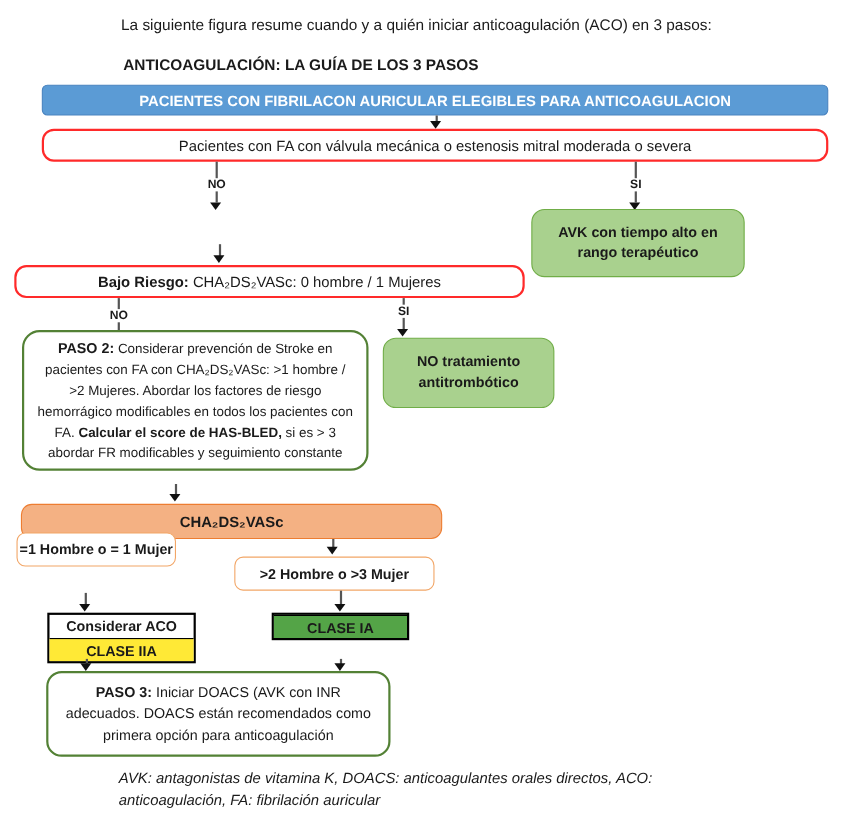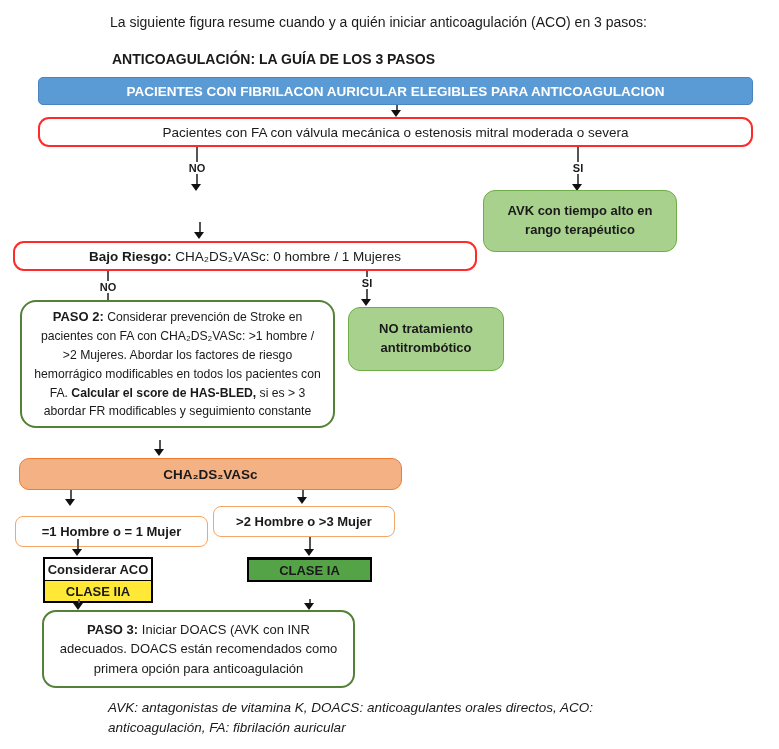--- a/index.html
+++ b/index.html
@@ -105,29 +105,29 @@
   <div class="cl" style="left:159px;top:440px;height:11px;"></div>
   <div class="ah" style="left:154px;top:449px;"></div>
 
   <div class="box orangebox" style="left:19px;top:458px;width:383px;height:32px;">CHA₂DS₂VASc</div>
 
   <div class="cl" style="left:70px;top:490px;height:11px;"></div>
   <div class="ah" style="left:65px;top:499px;"></div>
   <div class="cl" style="left:302px;top:490px;height:10px;"></div>
   <div class="ah" style="left:297px;top:497px;"></div>
 
-  <div class="box critbox" style="left:15px;top:516px;width:193px;height:31px;">=1 Hombre o = 1 Mujer</div>
+  <div class="box critbox" style="left:15px;top:484px;width:145px;height:31px;">=1 Hombre o = 1 Mujer</div>
   <div class="box critbox" style="left:213px;top:506px;width:182px;height:31px;">&gt;2 Hombre o &gt;3 Mujer</div>
 
   <div class="cl" style="left:77px;top:539px;height:12px;"></div>
   <div class="ah" style="left:72px;top:549px;"></div>
   <div class="cl" style="left:309px;top:537px;height:14px;"></div>
   <div class="ah" style="left:304px;top:549px;"></div>
 
-  <div class="classbox" style="left:43px;top:557px;width:110px;">
+  <div class="classbox" style="left:43px;top:557px;width:135px;">
     <div class="classrow">Considerar ACO</div>
     <div class="classrow bottom yellow">CLASE IIA</div>
   </div>
   <div class="classbox" style="left:247px;top:557px;width:125px;">
     <div class="classrow bottom classgreen">CLASE IA</div>
   </div>
 
   <div class="cl" style="left:78px;top:599px;height:6px;"></div>
   <div class="ah" style="left:73px;top:603px;"></div>
   <div class="cl" style="left:309px;top:599px;height:6px;"></div>

